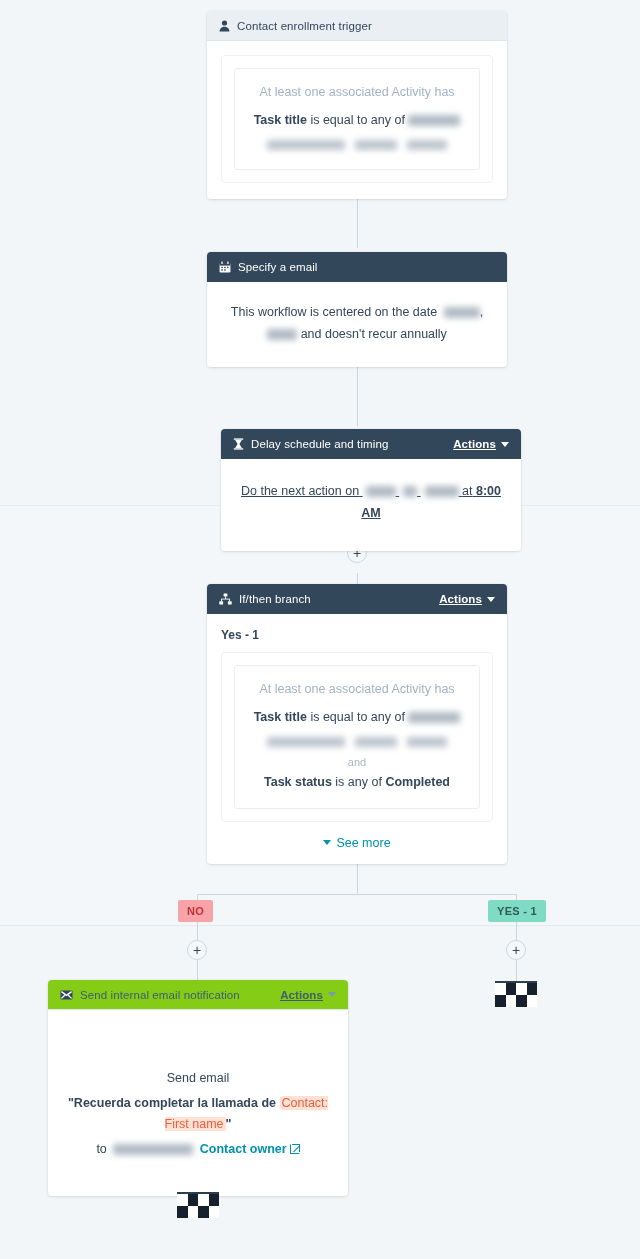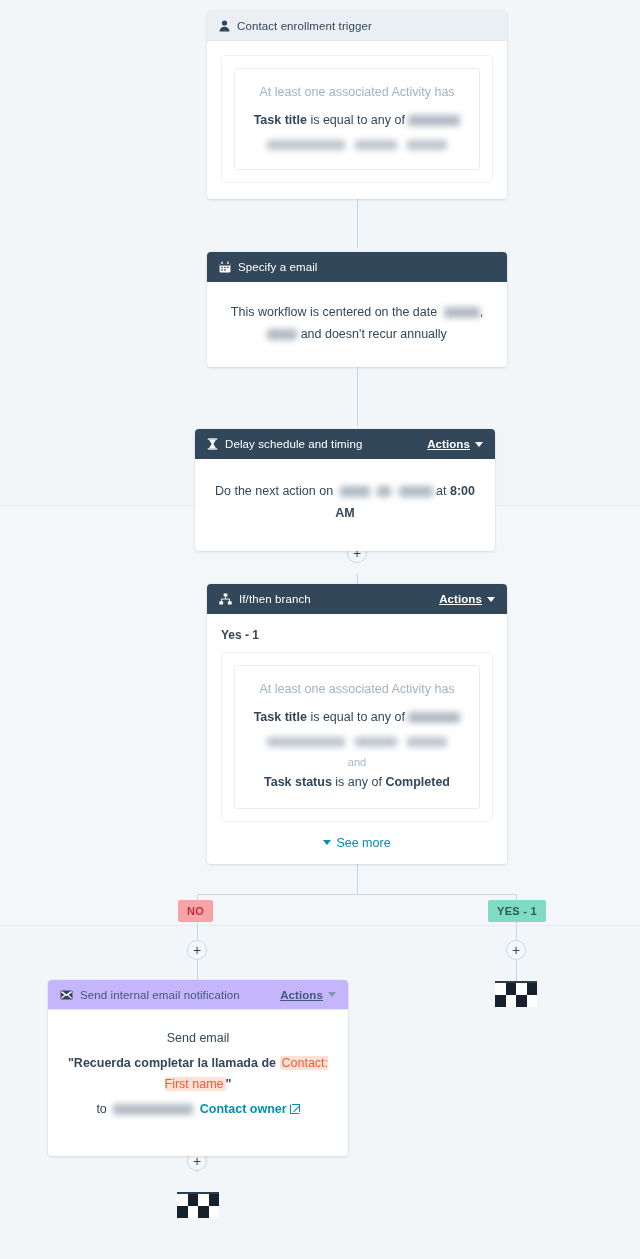--- a/index.html
+++ b/index.html
@@ -57,21 +57,21 @@
     font-size: 11.5px; font-weight: 600; cursor: pointer;
   }
   .card-head .actions .lbl { text-decoration: underline; }
   .caret {
     width: 0; height: 0; border-left: 4px solid transparent;
     border-right: 4px solid transparent; border-top: 5px solid currentColor;
   }
 
   .head-light { background: #eaeff4; color: #33475b; border-bottom: 1px solid #dfe6ed; }
   .head-dark  { background: #33475b; color: #ffffff; }
-  .head-mint  { background: #c4b5fd; color: #425b76; border-bottom: 1px solid #d6ece4; }
+  .head-mint  { background: #84cc16; color: #425b76; border-bottom: 1px solid #d6ece4; }
 
   .card-body { padding: 14px 14px 16px; }
 
   
   .filter-outer {
     border: 1px solid #eef1f4; border-radius: 4px;
     padding: 12px; background: #fff;
   }
   .filter-inner {
     border: 1px solid #eaeef2; border-radius: 3px;
@@ -235,21 +235,21 @@
       <div class="body-text">
         <span>This workflow is centered on the date</span>
         <span class="blur" style="width:36px;height:11px;margin-left:3px;"></span><span>,</span>
         <br>
         <span class="blur" style="width:30px;height:11px;"></span>
         <span>and doesn't recur annually</span>
       </div>
     </div>
   </div>
 
-  <div class="card" style="left:195px; top:429px; width:300px;">
+  <div class="card" style="left:221px; top:429px; width:300px;text-decoration:underline;">
     <div class="card-head head-dark">
       <span class="ico">
         <svg width="11" height="12" viewBox="0 0 11 12" fill="#ffffff">
           <rect x="0.8" y="0.4" width="9.4" height="1.3"></rect>
           <rect x="0.8" y="10.3" width="9.4" height="1.3"></rect>
           <path d="M2 1.8h7l-2.6 4.2L9 10.2H2l2.6-4.2z"></path>
         </svg>
       </span>
       <span class="ttl">Delay schedule and timing</span>
       <span class="actions">
@@ -347,21 +347,21 @@
           <path d="M1.4 1.6 6.5 5.4 11.6 1.6" stroke="#ffffff" stroke-width="1.5" fill="none"></path>
           <path d="M1.4 8.4 4.8 5.2M11.6 8.4 8.2 5.2" stroke="#ffffff" stroke-width="1.3" fill="none"></path>
         </svg>
       </span>
       <span class="ttl">Send internal email notification</span>
       <span class="actions" style="color:#425b76;">
         <span class="lbl">Actions</span>
         <span class="caret" style="border-top-color:#7c98b6;"></span>
       </span>
     </div>
-    <div class="card-body" style="padding:18px 16px 36px;">
+    <div class="card-body" style="padding:18px 16px 36px;margin-top:40px;">
       <div class="body-text">
         <div>Send email</div>
         <div style="margin-top:3px;">
           <b>"Recuerda completar la llamada de</b>
           <span class="token">Contact: First name</span><b>"</b>
         </div>
         <div style="margin-top:3px;">
           <span>to</span>
           <span class="blur" style="width:80px;height:11px;margin:0 3px;"></span>
           <span class="link-teal"><span>Contact owner</span><span class="ext"><i></i></span></span>

